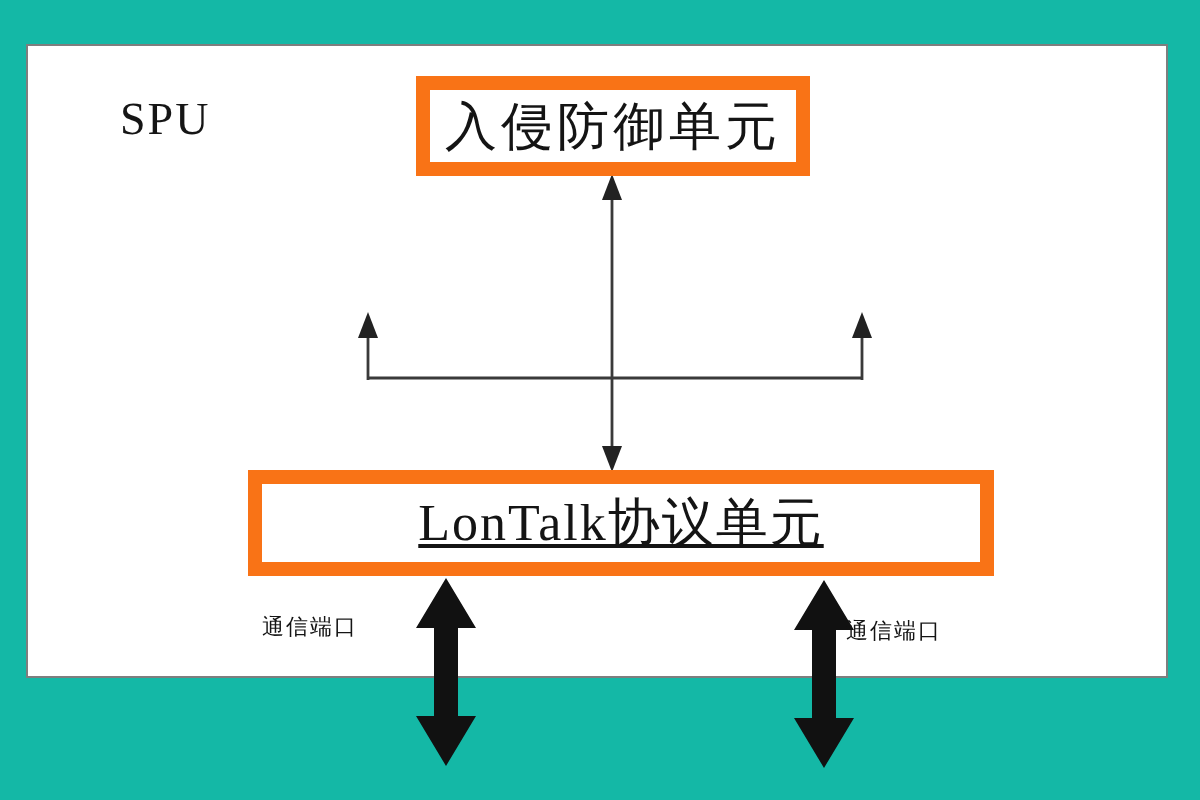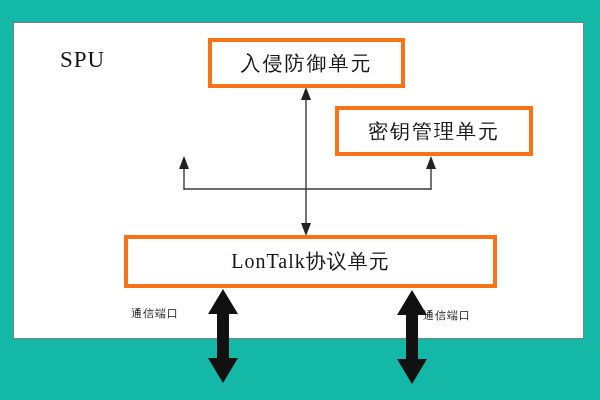--- a/index.html
+++ b/index.html
@@ -30,34 +30,34 @@
     position: absolute;
     left: 60px;
     top: 47px;
     font-size: 23px;
     letter-spacing: 1px;
     color: #151515;
   }
   .node {
     position: absolute;
     box-sizing: border-box;
-    border: 4px solid #f97316;
+    border: 7px solid #f97316;
     background: #ffffff;
     display: flex;
     align-items: center;
     justify-content: center;
-    font-size: 20px;
+    font-size: 26px;
     letter-spacing: 2px;
     color: #141414;
     z-index: 2;
   }
   .node-intrusion { left: 208px; top: 38px;  width: 197px; height: 50px; }
   .node-update    { left: 88px;  top: 106px; width: 196px; height: 50px; }
   .node-key       { left: 335px; top: 106px; width: 198px; height: 50px; }
-  .node-lontalk   { left: 124px; top: 235px; width: 373px; height: 53px; letter-spacing: 1px; }
+  .node-lontalk   { left: 124px; top: 235px; width: 373px; height: 53px; letter-spacing: 1px; text-decoration: underline; }
   .wires {
     position: absolute;
     left: 0;
     top: 0;
     width: 600px;
     height: 400px;
     z-index: 1;
   }
   .port-label {
     position: absolute;
@@ -98,21 +98,20 @@
     </g>
 
     <polygon fill="#111111" points="223,289 238,314 229,314 229,358 238,358 223,383 208,358 217,358 217,314 208,314"></polygon>
 
     <polygon fill="#111111" points="412,290 427,315 418,315 418,359 427,359 412,384 397,359 406,359 406,315 397,315"></polygon>
   </svg>
 
   <div class="node node-intrusion">入侵防御单元</div>
 
 
-  <div class="node node-key">密钥管理单元</div>
 
   <div class="node node-lontalk">LonTalk协议单元</div>
 
   <div class="port-label port-label-left">通信端口</div>
 
   <div class="port-label port-label-right">通信端口</div>
 
 </div>
 
 </body></html>

